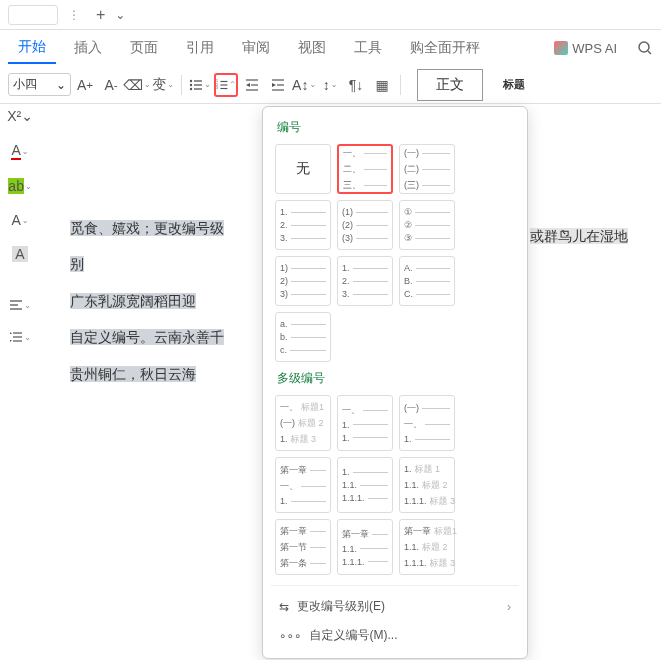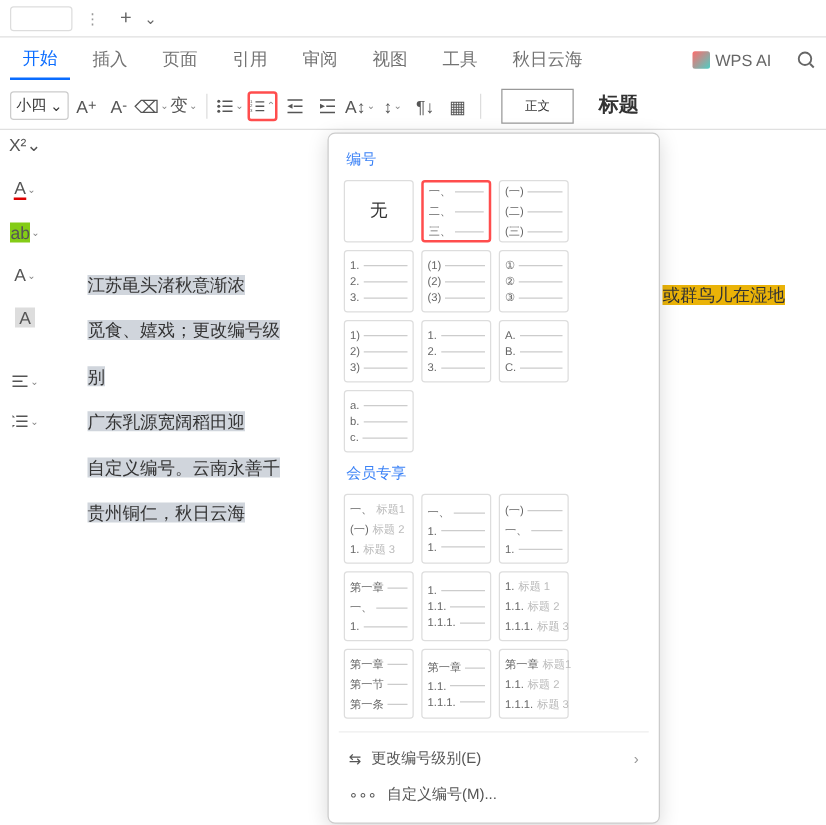--- a/index.html
+++ b/index.html
@@ -13,56 +13,56 @@
 
 .menu-bar { display: flex; align-items: center; height: 36px; padding: 0 8px; gap: 8px; }
 .menu-item { padding: 6px 10px; font-size: 14px; color: #737373; cursor: pointer; }
 .menu-item.active { color: #0a6cff; border-bottom: 2px solid #0a6cff; font-weight: 500; }
 .menu-spacer { flex: 1; }
 .wps-ai { display: flex; align-items: center; gap: 4px; color: #666; font-size: 13px; }
 .wps-ai-icon { width: 14px; height: 14px; background: linear-gradient(135deg, #ff6b6b, #4ecdc4); border-radius: 2px; }
 .search-icon { margin-left: 12px; color: #666; }
 
 .toolbar { display: flex; align-items: center; height: 38px; padding: 4px 8px; gap: 2px; border-bottom: 1px solid #e0e0e0; }
-.tb-select { border: 1px solid #ccc; padding: 2px 4px; font-size: 12px; border-radius: 3px; display: flex; align-items: center; gap: 3px; }
+.tb-select { border: 1px solid #ccc; padding: 2px 4px; font-size: 12px; border-radius: 3px; display: flex; align-items: center; gap: 19px; }
 .tb-btn { width: 24px; height: 24px; display: flex; align-items: center; justify-content: center; cursor: pointer; color: #555; font-size: 14px; }
 .tb-sep { width: 1px; height: 20px; background: #ddd; margin: 0 4px; }
 .tb-btn-drop { display: flex; align-items: center; }
 .tb-btn-drop .chev { font-size: 8px; color: #888; margin-left: 1px; }
 .numbering-btn-highlight { border: 2px solid #ff4d4d; border-radius: 3px; }
 
 .toolbar2 { display: flex; align-items: flex-start; height: 34px; padding: 4px 8px; gap: 18px; flex-direction: column; }
 
-.style-box { border: 1px solid #999; padding: 6px 18px; font-size: 10px; margin-left: 10px; }
-.style-label { font-size: 16px; font-weight: 600; margin-left: 18px; }
+.style-box { border: 1px solid #999; padding: 6px 18px; font-size: 14px; margin-left: 10px; }
+.style-label { font-size: 11px; font-weight: 600; margin-left: 18px; }
 
 .document { position: absolute; left: 70px; top: 210px; width: 160px; font-size: 14px; line-height: 2.6; }
 .doc-line { background: #d0d5dc; display: inline; }
 
 .watermark { position: absolute; left: 280px; top: 310px; z-index: 50; opacity: 0.85; pointer-events: none; }
 .wm-inner { display: flex; align-items: center; gap: 2px; }
 .wm-logo { width: 28px; height: 28px; }
 .wm-text { font-size: 16px; font-weight: bold; color: #888; }
 
 .dropdown { position: absolute; left: 262px; top: 106px; width: 266px; background: #fff; border: 1px solid #ccc; border-radius: 6px; box-shadow: 0 4px 16px rgba(0,0,0,0.15); padding: 8px; z-index: 100; }
-.dd-section-title { font-size: 12px; color: #3b82f6; padding: 4px 6px; }
+.dd-section-title { font-size: 12px; color: #15803d; padding: 4px 6px; }
 .dd-grid { display: flex; flex-wrap: wrap; gap: 6px; padding: 4px; }
 .dd-cell { width: 56px; height: 50px; border: 1px solid #ddd; border-radius: 3px; padding: 4px; display: flex; flex-direction: column; justify-content: center; gap: 3px; cursor: pointer; font-size: 10px; color: #666; }
 .dd-cell.none { align-items: center; justify-content: center; font-size: 14px; color: #333; }
 .dd-cell.selected { border: 2px solid #ff4d4d; }
 .dd-row { display: flex; align-items: center; gap: 3px; }
 .dd-line { flex: 1; height: 1px; background: #ccc; }
 .dd-label { font-size: 9px; white-space: nowrap; }
 .dd-multilevel .dd-cell { height: 56px; }
 .dd-footer { border-top: 1px solid #eee; margin-top: 6px; padding-top: 6px; }
 .dd-footer-item { display: flex; align-items: center; gap: 8px; padding: 6px 8px; cursor: pointer; color: #555; font-size: 12px; }
 .dd-chev { margin-left: auto; color: #999; }
 
 .right-text { position: absolute; left: 530px; top: 218px; font-size: 14px; line-height: 2.6; }
-.right-text .doc-line { background: #eab308; }
+.right-text .doc-line { background: #e5e5e5; }
 
 svg { display: block; }
 </style>
 </head>
 <body>
 
 <div class="top-tabs">
   <div class="tab-indicator"></div>
   <span class="tab-dots">⋮</span>
   <span class="tab-plus">+</span>
@@ -70,21 +70,21 @@
 </div>
 
 <div class="menu-bar">
   <span class="menu-item active">开始</span>
   <span class="menu-item">插入</span>
   <span class="menu-item">页面</span>
   <span class="menu-item">引用</span>
   <span class="menu-item">审阅</span>
   <span class="menu-item">视图</span>
   <span class="menu-item">工具</span>
-  <span class="menu-item">秋日云海</span>
+  <span class="menu-item">购全面开秤</span>
   <div class="menu-spacer"></div>
   <div class="wps-ai">
     <span class="wps-ai-icon"></span>
     <span>WPS AI</span>
   </div>
   <span class="search-icon">
     <svg width="16" height="16" viewBox="0 0 16 16">
         <circle cx="7" cy="7" r="5" fill="none" stroke="#666" stroke-width="1.5"></circle>
         <line x1="11" y1="11" x2="14" y2="14" stroke="#666" stroke-width="1.5"></line>
       </svg>
@@ -177,21 +177,20 @@
         <line x1="4" y1="7" x2="13" y2="7" stroke="#555" stroke-width="1.2"></line>
         <line x1="4" y1="11" x2="13" y2="11" stroke="#555" stroke-width="1.2"></line>
         <polygon points="1,2 3,4 1,4" fill="#555"></polygon>
         <polygon points="1,12 3,10 1,10" fill="#555"></polygon>
       </svg>
     <span class="chev">⌄</span>
   </div>
 </div>
 
 <div class="document">
-  <div><span class="doc-line">江苏黾头渚秋意渐浓</span></div>
   <div><span class="doc-line">觅食、嬉戏；更改编号级别</span></div>
   <div><span class="doc-line">广东乳源宽阔稻田迎</span></div>
   <div><span class="doc-line">自定义编号。云南永善千</span></div>
   <div><span class="doc-line">贵州铜仁，秋日云海</span></div>
 </div>
 
 <div class="right-text">
   <div><span class="doc-line">或群鸟儿在湿地</span></div>
   <div>&nbsp;</div>
   <div>&nbsp;</div>
@@ -322,21 +321,21 @@
           <span class="dd-label">b.</span>
           <span class="dd-line"></span>
         </div>
       <div class="dd-row">
           <span class="dd-label">c.</span>
           <span class="dd-line"></span>
         </div>
     </div>
   </div>
 
-  <div class="dd-section-title">会员专享</div>
+  <div class="dd-section-title">多级编号</div>
   <div class="dd-grid dd-multilevel" id="ml-grid">
       <div class="dd-cell">
         <div class="dd-row">
           <span class="dd-label">一、</span>
           <span class="dd-label" style="color: rgb(187, 187, 187);">标题1</span>
         </div>
         <div class="dd-row">
           <span class="dd-label">(一)</span>
           <span class="dd-label" style="color: rgb(187, 187, 187);">标题 2</span>
         </div>

